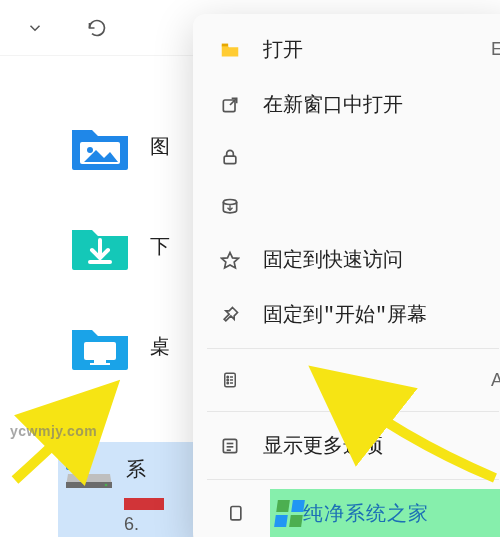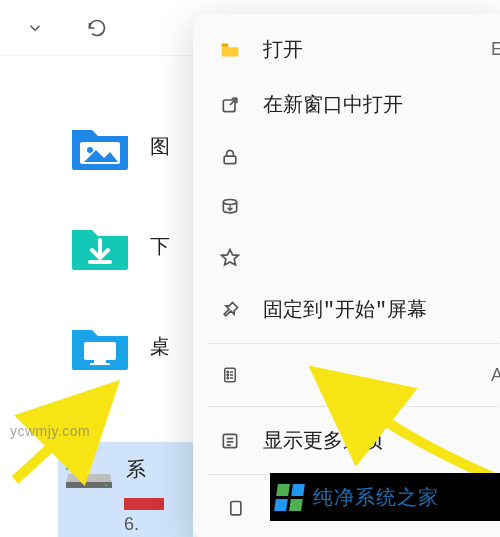--- a/index.html
+++ b/index.html
@@ -27,22 +27,22 @@
   .menu-sep { height:1px; background:#e6e6e6; margin: 6px 14px; }
   .menu-accel { position:absolute; right:10px; color:#666; font-size:18px; }
 
   .menu-iconbar { display:flex; align-items:center; gap: 40px; padding: 16px 30px 10px 30px; color:#555;}
   .menu-iconbar > span { width:24px; height:24px; display:flex; align-items:center; justify-content:center; }
 
   
   .arrow { position:absolute; pointer-events:none; }
   .arrow svg { overflow:visible; }
 
-  .watermark { position:absolute; left:10px; bottom:98px; font-size:14px; color: rgba(120,120,120,0.65); letter-spacing:0.5px; }
-  .brand { position:absolute; right:0; bottom:16px; height:48px; width:230px; background:#000000; display:flex; align-items:center; gap:10px; padding-left:6px;}
+  .watermark { position:absolute; left:10px; bottom:98px; font-size:14px; color: rgba(120,120,120,0.65); letter-spacing:0.5px;font-weight:bold; }
+  .brand { position:absolute; right:0; bottom:0; height:48px; width:230px; background:#86efac; display:flex; align-items:center; padding-left:6px;}
   .brand-logo { display:grid; grid-template-columns: 12px 12px; grid-template-rows: 12px 12px; gap:3px; transform: skewX(-8deg);}
   .brand-logo span:nth-child(1){background:#4caf50;}
   .brand-logo span:nth-child(2){background:#2196f3;}
   .brand-logo span:nth-child(3){background:#2196f3;}
   .brand-logo span:nth-child(4){background:#4caf50;}
   .brand-text { font-size:20px; color:#1b6fb5; font-weight:500; letter-spacing:1px;}
 </style>
 </head>
 <body>
 
@@ -157,20 +157,21 @@
         </svg>
     </span>
   </div>
 
   <div class="menu-item">
     <span class="mi-icon">
       <svg width="20" height="20" viewBox="0 0 24 24" fill="none" stroke="#555" stroke-width="2">
           <polygon points="12 3 15 9.5 22 10 17 14.5 18.5 21.5 12 18 5.5 21.5 7 14.5 2 10 9 9.5"></polygon>
         </svg>
     </span>
+    <span class="mi-label">固定到快速访问</span>
   </div>
 
   <div class="menu-item">
     <span class="mi-icon">
       <svg width="20" height="20" viewBox="0 0 24 24" fill="none" stroke="#555" stroke-width="2">
           <path d="M15 3 L21 9 L17 13 L17 17 L13 13 L7 19 L5 17 L11 11 L7 7 L11 7 Z" transform="rotate(0 12 12)"></path>
         </svg>
     </span>
     <span class="mi-label">固定到"开始"屏幕</span>
   </div>

